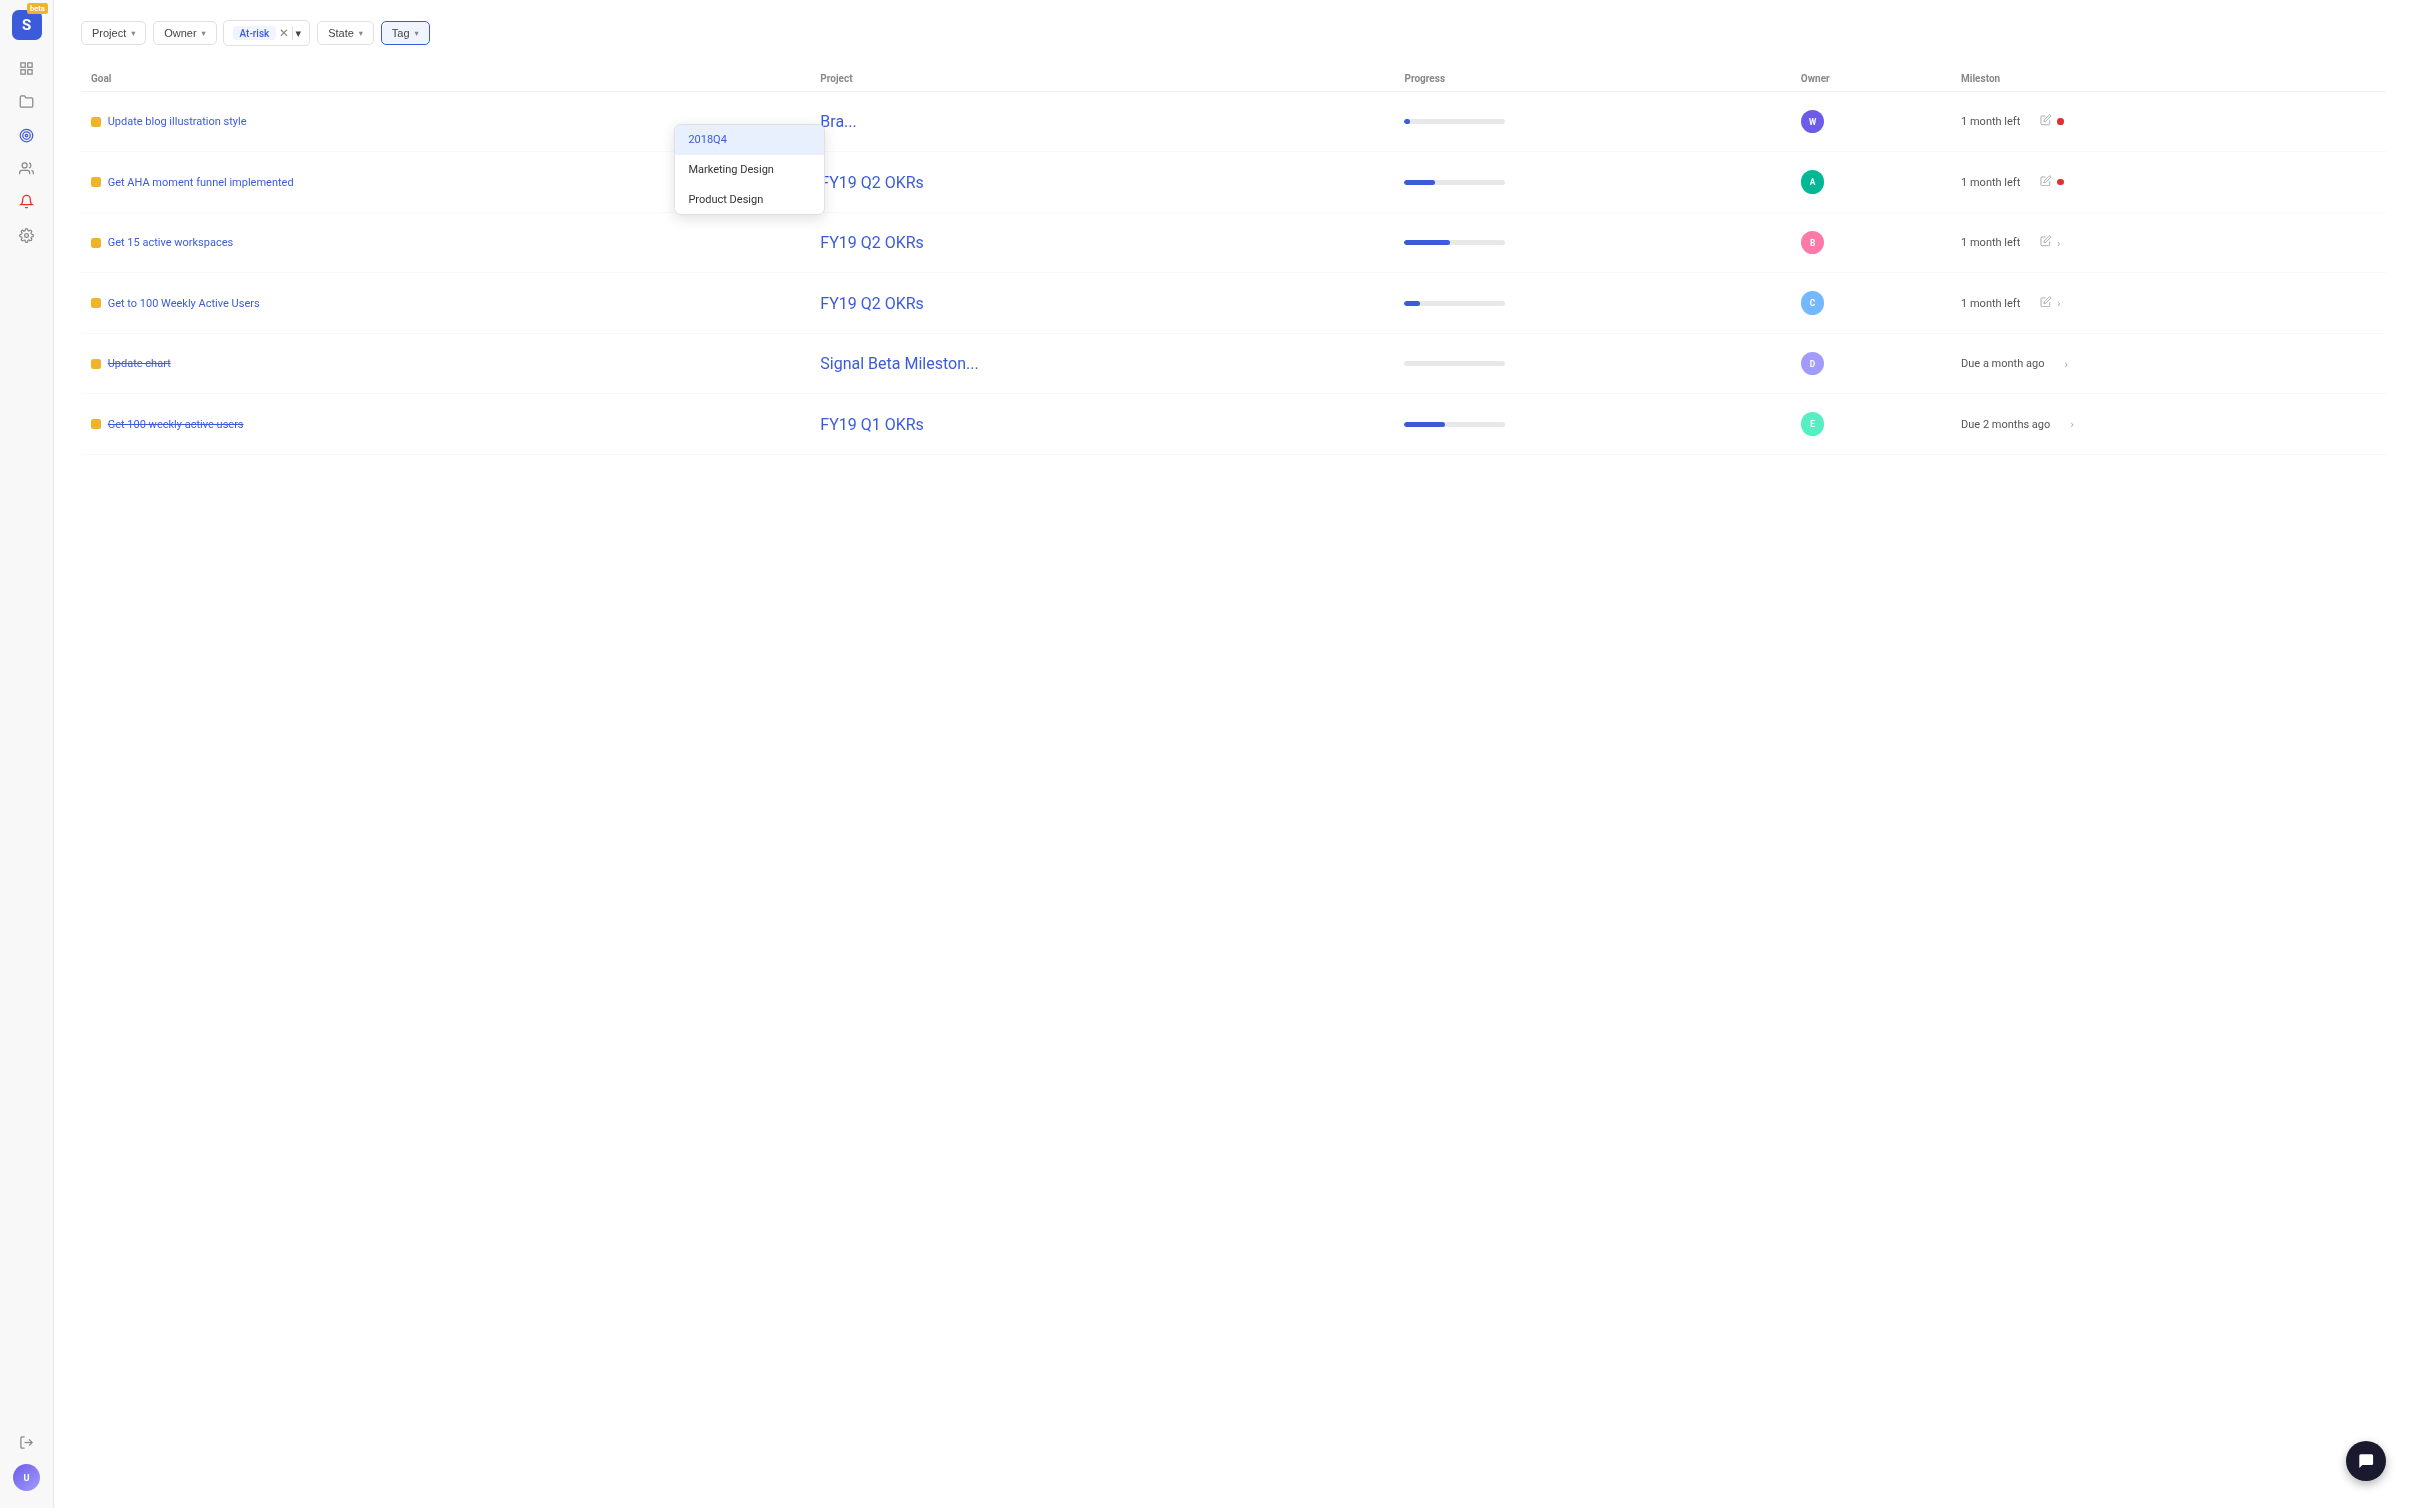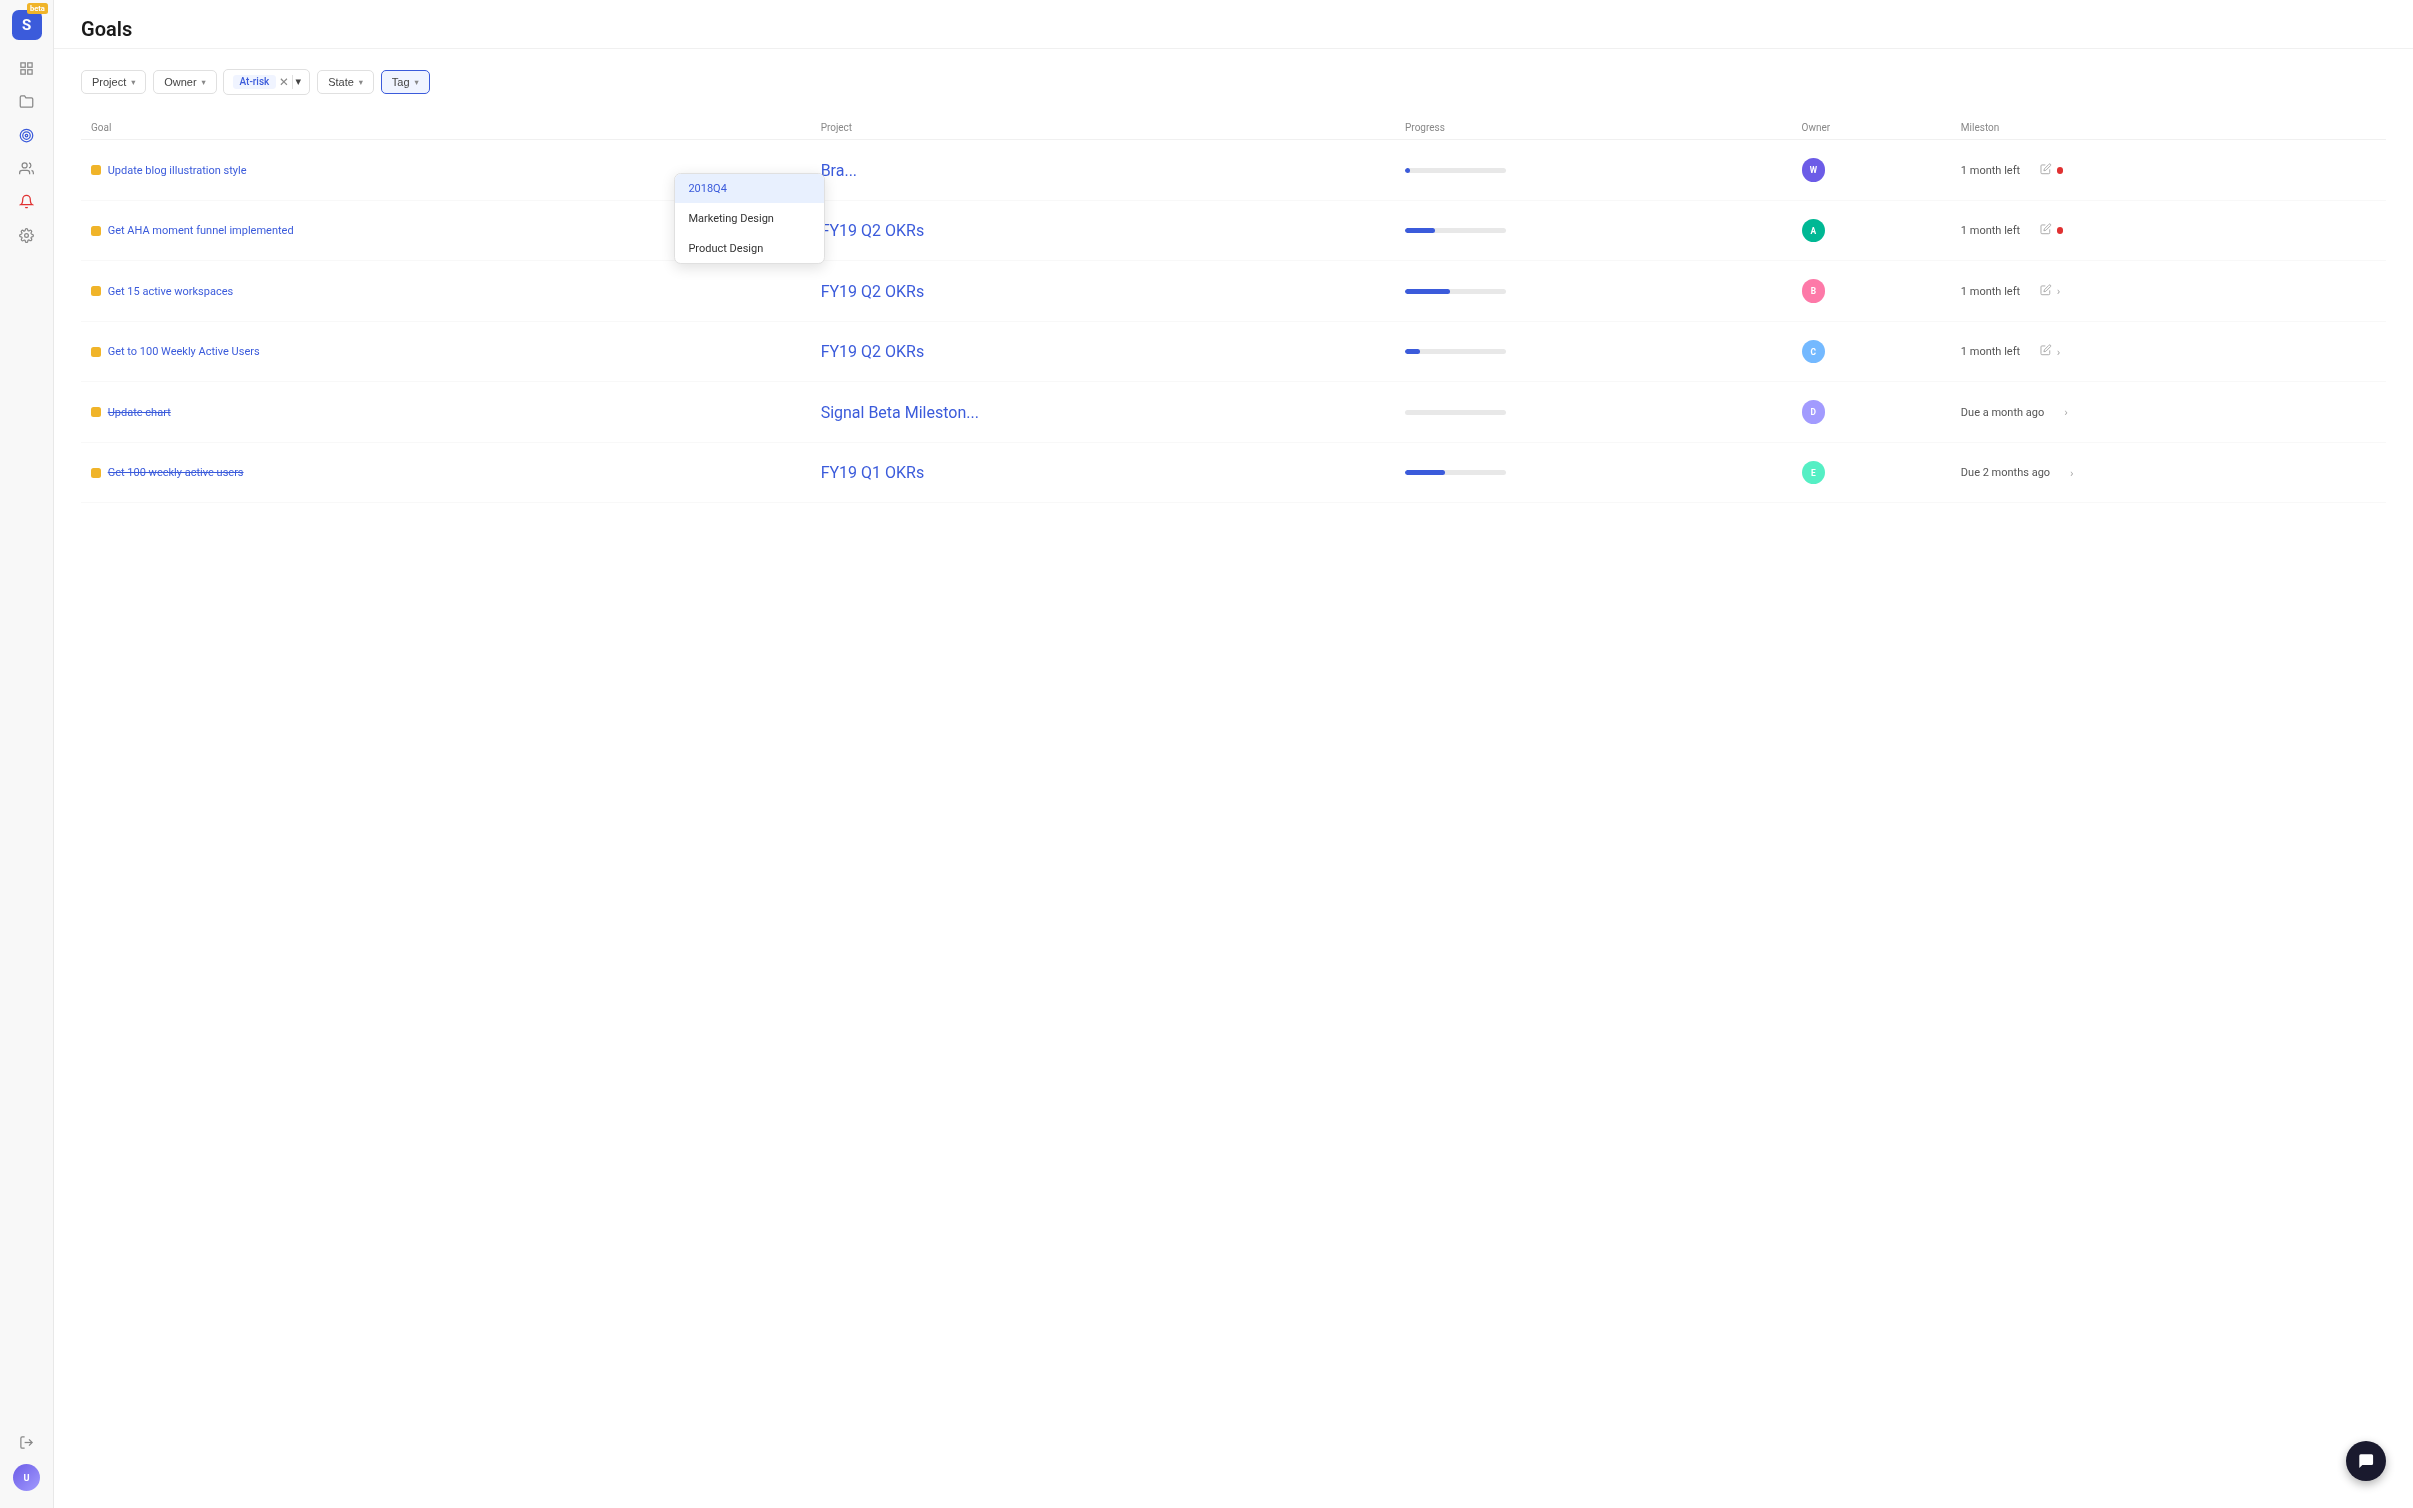--- a/index.html
+++ b/index.html
@@ -137,21 +137,21 @@
     }
 
     
     .goals-table {
       width: 100%;
       border-collapse: collapse;
     }
     .goals-table th {
       text-align: left;
       font-size: 10px;
-      font-weight: 400;
+      font-weight: 700;
       color: #888;
       padding: 6.7px 10px;
       border-bottom: 0.8px solid #f0f0f0;
     }
     .goals-table td {
       padding: 18px 10px;
       border-bottom: 0.8px solid #f8f8f8;
       font-size: 11px;
       vertical-align: middle;
     }
@@ -315,23 +315,20 @@
           <line x1="21" y1="12" x2="9" y2="12"></line>
       </svg>
     </div>
     <div class="owner-avatar" style="background: linear-gradient(135deg, #6c5ce7, #a29bfe); width:27px; height:27px;">
       <span>U</span>
     </div>
   </div>
 </div>
 
 <div class="main">
-  <div class="header">
-    <h1 class="page-title">Goals</h1>
-  </div>
 
   <div class="content">
 
     <div class="filters">
       <button class="filter-btn">
         <span>Project</span>
         <span class="chevron">▾</span>
       </button>
       <button class="filter-btn">
         <span>Owner</span>

